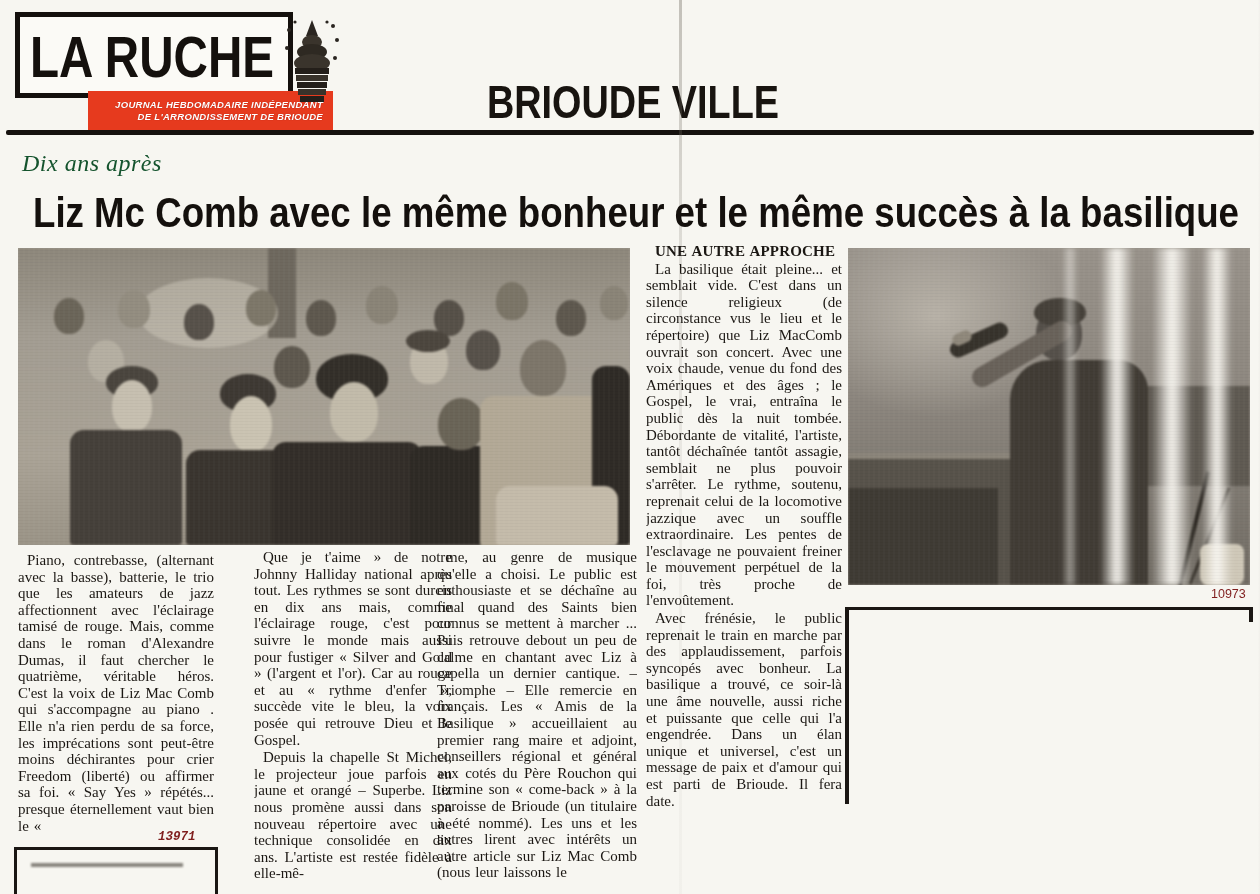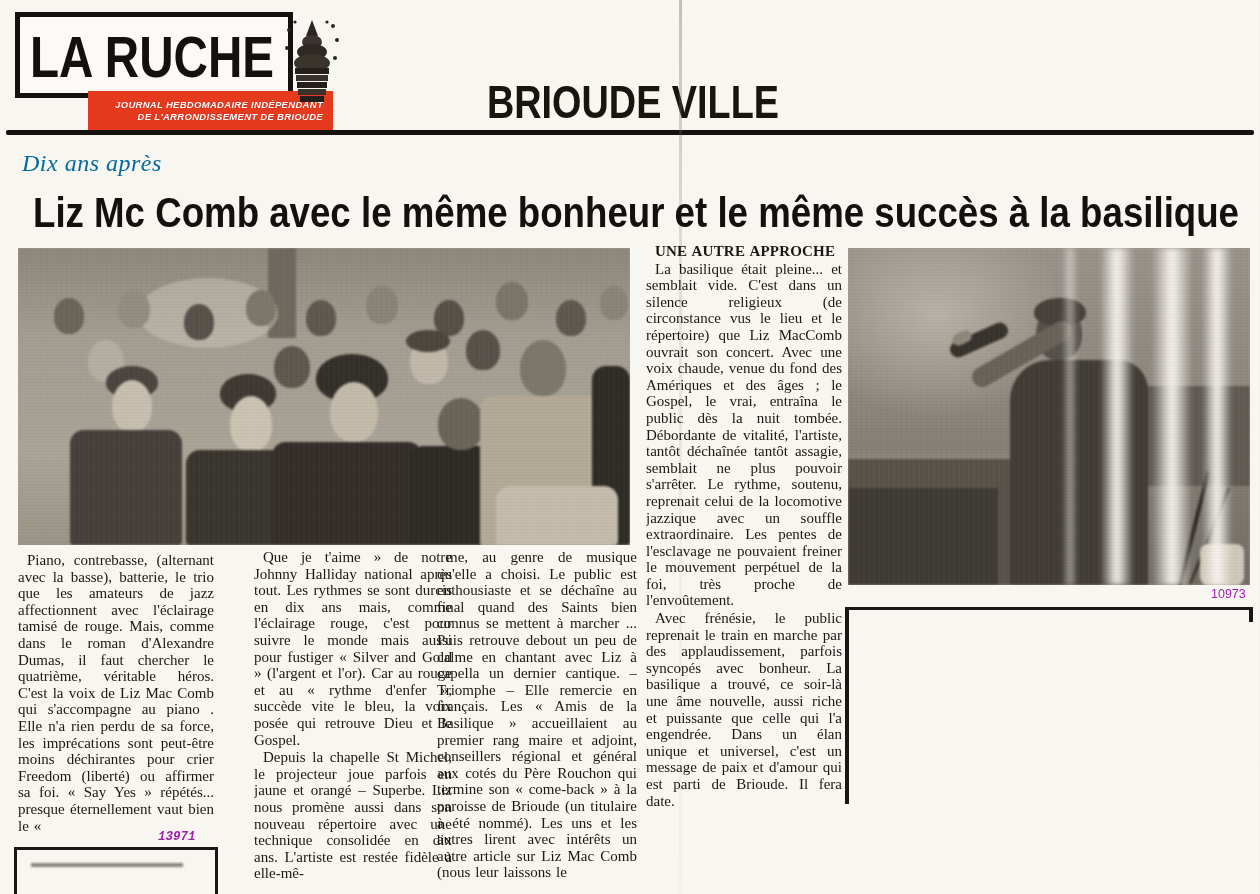--- a/index.html
+++ b/index.html
@@ -21,36 +21,36 @@
     color:#fff;font-family:"Liberation Sans",sans-serif;
     font-size:9.5px;font-weight:bold;font-style:italic;letter-spacing:.3px;line-height:12px;
     text-shadow:0 0 1px rgba(120,0,0,.6);
   }
   .beehive{position:absolute;left:283px;top:18px;width:58px;height:100px;}
   .rule-top{position:absolute;left:6px;top:130px;width:1248px;height:5px;background:#16120f;border-radius:2px;}
   .fold-line{position:absolute;left:679px;top:0;width:3px;height:894px;
     background:linear-gradient(180deg,rgba(110,104,94,.38),rgba(110,104,94,.18) 28%,rgba(110,104,94,.07) 60%,rgba(110,104,94,.04));}
   .section-head{position:absolute;left:487px;top:74px;width:296px;height:54px;}
   
-  .kicker{position:absolute;left:22px;top:150px;font-style:italic;font-size:24px;letter-spacing:.5px;color:#0369a1;}
+  .kicker{position:absolute;left:22px;top:150px;font-style:italic;font-size:24px;letter-spacing:.5px;color:#14532d;}
   .headline-wrap{position:absolute;left:33px;top:182px;width:1212px;height:58px;}
   
   .photo{position:absolute;overflow:hidden;background:#a39d92;}
   .photo-left{left:18px;top:248px;width:612px;height:297px;}
   .photo-right{left:848px;top:248px;width:402px;height:337px;}
   .ph{position:absolute;border-radius:50% 50% 45% 45%;}
   .pb{position:absolute;border-radius:14px 14px 4px 4px;}
   .soft{filter:blur(1.3px);}
   .grain{position:absolute;inset:0;pointer-events:none;opacity:.5;
     background:
       repeating-linear-gradient(0deg, rgba(0,0,0,.05) 0 1px, transparent 1px 3px),
       repeating-linear-gradient(90deg, rgba(255,255,255,.04) 0 2px, transparent 2px 5px);}
   .streak{position:absolute;top:0;height:100%;filter:blur(2px);
     background:linear-gradient(90deg,transparent,rgba(248,246,240,.92) 45%,rgba(248,246,240,.92) 55%,transparent);}
-  .photo-num{position:absolute;font-family:"Liberation Sans",sans-serif;font-size:12.5px;color:#a21caf;}
+  .photo-num{position:absolute;font-family:"Liberation Sans",sans-serif;font-size:12.5px;color:#7f1d1d;}
   .num-left{left:158px;top:830px;font-style:italic;font-weight:bold;font-family:Liberation Mono, monospace;}
   .num-right{left:1211px;top:587px;}
   
   .col{position:absolute;text-align:justify;font-size:15px;line-height:16.6px;word-spacing:.08em;color:#1b1713;}
   .col p{margin:0;text-indent:9px;}
   .col p + p{margin-top:1px;}
   .col1{left:18px;top:552px;width:196px;height:284px;overflow:hidden;}
   .col2{left:216px;top:549px;width:198px;height:345px;overflow:hidden;margin-left:38px;}
   .col3{left:437px;top:549px;width:200px;height:345px;overflow:hidden;}
   .col4{left:646px;top:243px;width:196px;height:620px;overflow:hidden;}

